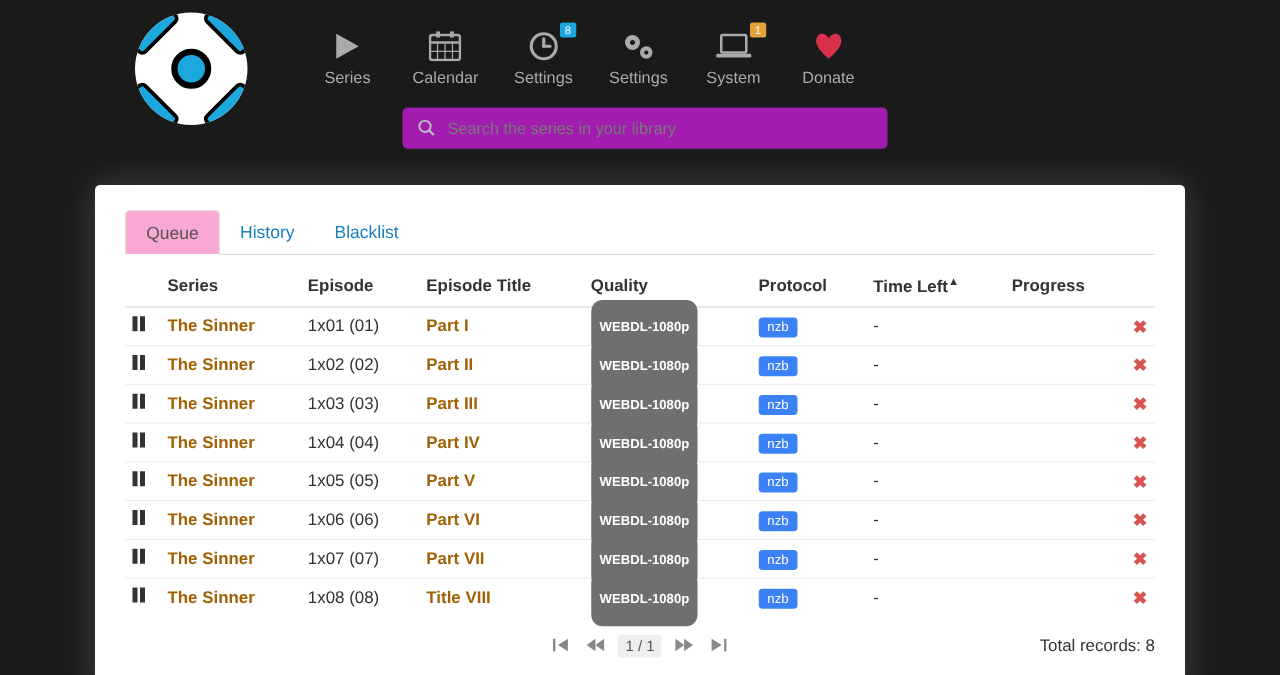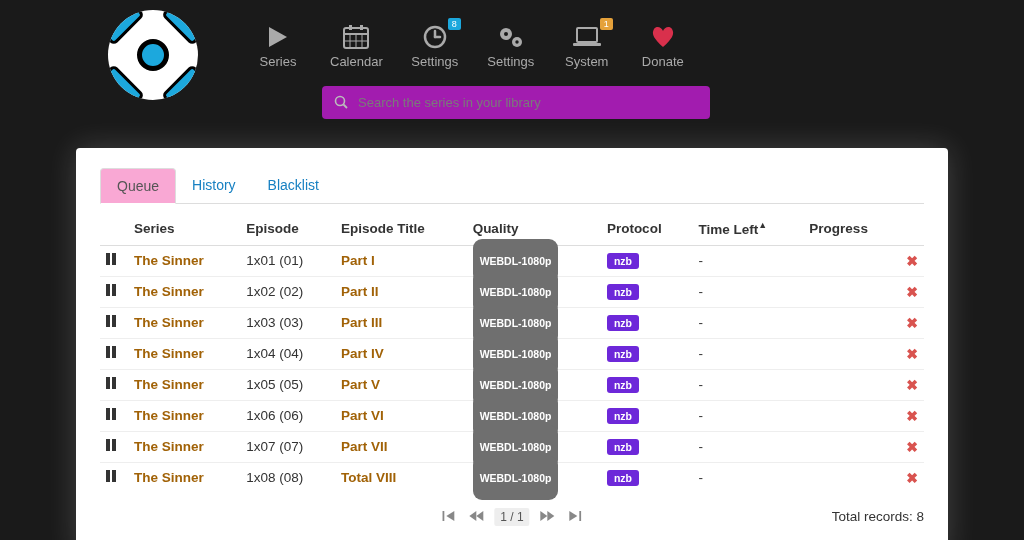--- a/index.html
+++ b/index.html
@@ -26,21 +26,21 @@
   .tab { padding: 9px 16px; color: #1780C2; cursor: pointer; font-size: 14px; }
   .tab.active { border: 1px solid #ddd; border-bottom: 1px solid #fff; border-radius: 4px 4px 0 0; color: #555; margin-bottom: -1px; background: #f9a8d4; }
   table { width: 100%; border-collapse: collapse; margin-top: 8px; }
   th { text-align: left; font-weight: 700; font-size: 13.5px; padding: 8px 6px; border-bottom: 1px solid #ddd; color: #333; }
   td { padding: 7px 6px; border-bottom: 1px solid #eee; font-size: 13.5px; vertical-align: middle; }
   tr:last-child td { border-bottom: none; }
   .link { color: #a16207; cursor: pointer; font-weight: bold; }
   .pause-ic { display: inline-flex; width: 14px; gap: 2px; }
   .pause-ic span { width: 4px; height: 12px; background: #333; display: inline-block; }
   .q-badge { background: #6f6f6f; color: #fff; font-size: 10.5px; font-weight: 600; padding: 16px 7px; border-radius: 9px; }
-  .p-badge { background: #6d28d9; color: #fff; font-size: 10.5px; font-weight: 700; padding: 2px 7px; border-radius: 3px; }
+  .p-badge { background: #3b82f6; color: #fff; font-size: 10.5px; font-weight: 400; padding: 2px 7px; border-radius: 3px; }
   .del { color: #D9534F; font-weight: 700; cursor: pointer; font-size: 14px; }
   .footer-row { display: flex; align-items: center; margin-top: 12px; position: relative; height: 24px; }
   .pager { position: absolute; left: 50%; transform: translateX(-50%); display: flex; align-items: center; gap: 8px; color: #888; }
   .pager .pg { background: #eee; padding: 2px 6px; font-size: 12px; border-radius: 2px; color: #555; }
   .pager .pbtn { cursor: pointer; color: #888; padding: 2px; }
   .total { margin-left: auto; font-size: 13.5px; color: #333; }
   .sort-caret { font-size: 9px; vertical-align: super; }
 </style>
 </head>
 <body>
@@ -250,21 +250,21 @@
           <td></td>
           <td style="text-align:right"><span class="del">✖</span></td>
         </tr>
         <tr>
           <td><span class="pause-ic">
               <span></span>
               <span></span>
             </span></td>
           <td><span class="link">The Sinner</span></td>
           <td>1x08 (08)</td>
-          <td><span class="link">Total VIII</span></td>
+          <td><span class="link">Title VIII</span></td>
           <td><span class="q-badge">WEBDL-1080p</span></td>
           <td><span class="p-badge">nzb</span></td>
           <td>-</td>
           <td></td>
           <td style="text-align:right"><span class="del">✖</span></td>
         </tr>
       </tbody>
   </table>
 
   <div class="footer-row">

